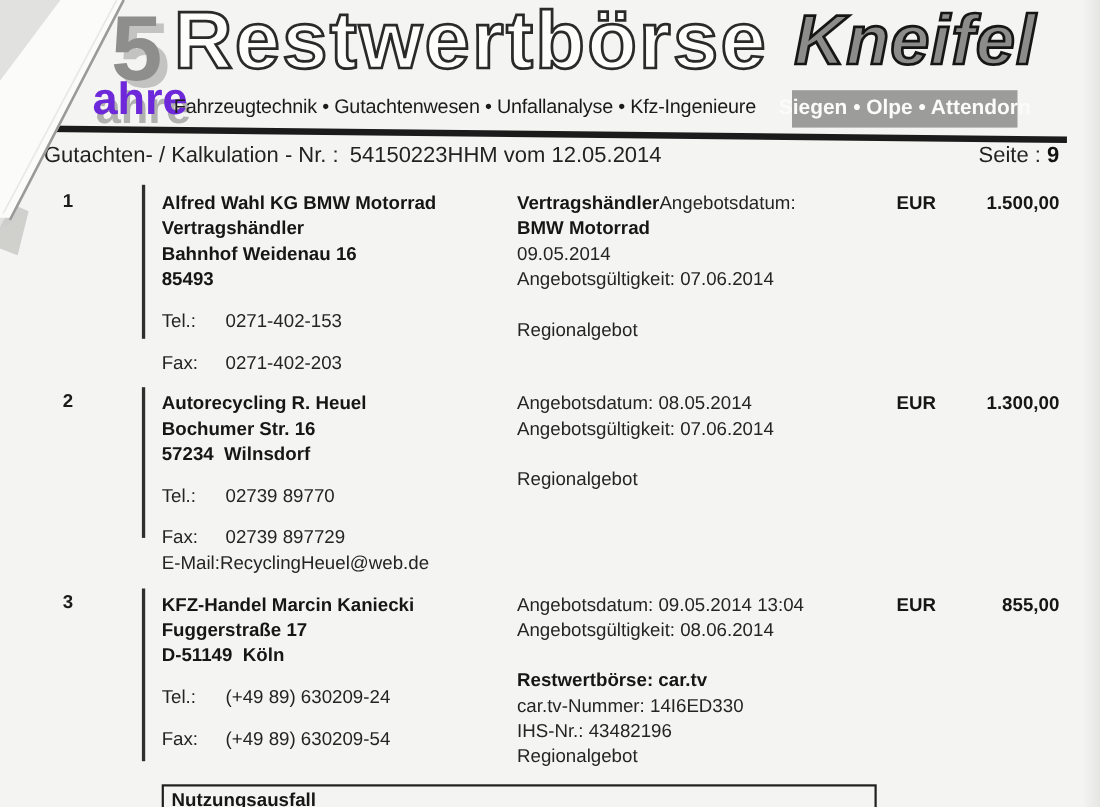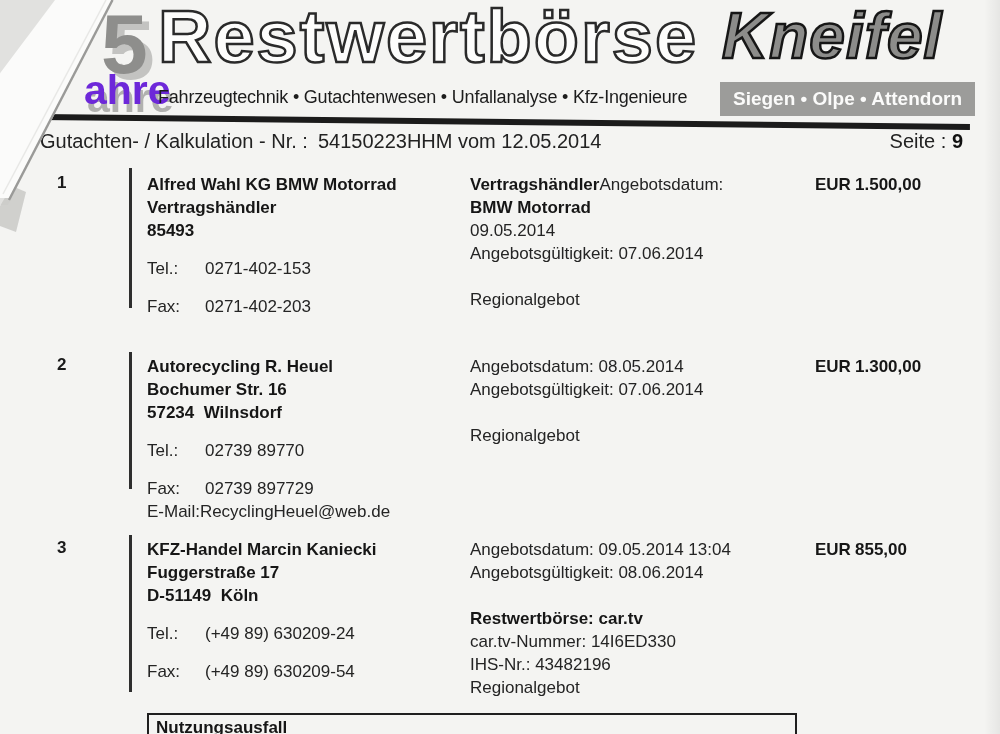--- a/index.html
+++ b/index.html
@@ -32,21 +32,21 @@
   .brand-name {
     position:absolute; left:722px; top:4px;
     font-size:64px; font-weight:bold; font-style:italic; line-height:1;
     letter-spacing:1px; color:#8c8c8a; -webkit-text-stroke:2.5px #161616;
   }
   .services {
     position:absolute; left:158px; top:87px;
     font-size:18px; font-weight:normal; color:#1c1c1c; letter-spacing:-0.2px;text-align:center;
   }
   .locations-box {
-    position:absolute; left:720px; top:82px; width:255px; height:34px;
+    position:absolute; left:720px; top:82px; width:205px; height:34px;
     background:#9c9c9a; display:flex; align-items:center; justify-content:center;
   }
   .locations-box span {
     color:#fbfbfa; font-weight:bold; font-size:19px; letter-spacing:0px; white-space:nowrap;
   }
   .header-rule {
     position:absolute; left:40px; top:114px; width:930px; height:6px;
     background:#1b1b1b; transform:rotate(0.62deg); transform-origin:left center;
   }
   
@@ -71,21 +71,21 @@
   .tline.b { font-weight:bold; color:#161616; }
   .tline .inb { font-weight:bold; color:#161616; }
   .tline.gap { visibility:hidden; }
   .contact-row { font-size:17px; line-height:23px; color:#242424; white-space:pre; }
   .contact-row .clabel { display:inline-block; width:58px;margin-top:15px; }
   .entry .currency {
     position:absolute; left:815px; top:5px;
     font-size:17px; line-height:23px; font-weight:bold; color:#161616;
   }
   .entry .amount {
-    position:absolute; left:855px; top:5px; width:108px; 
+    position:absolute; left:855px; top:5px; width:108px; text-align:right;
     font-size:17px; line-height:23px; font-weight:bold; color:#161616;
   }
   
   .bottom-box {
     position:absolute; left:147px; top:713px; width:650px; height:40px;
     border:2.5px solid #1f1f1f; background:transparent;
   }
   .bottom-box .section-title {
     font-size:17px; font-weight:bold; color:#161616; padding:3px 0 0 7px;
   }
@@ -114,20 +114,21 @@
     <span>Seite :</span>
     <b>9</b>
   </div>
 
   <div class="entry" style="top:168px; height:150px;">
     <div class="num">1</div>
     <div class="vline" style="top:0; height:140px;"></div>
     <div class="vendor">
       <div class="tline b">Alfred Wahl KG BMW Motorrad</div>
       <div class="tline b">Vertragshändler</div>
+      <div class="tline b">Bahnhof Weidenau 16</div>
       <div class="tline b">85493</div>
       <div class="contact-row"><span class="clabel">Tel.:</span><span>0271-402-153</span></div>
       <div class="contact-row"><span class="clabel">Fax:</span><span>0271-402-203</span></div>
     </div>
     <div class="offer">
       <div class="tline"><span class="inb">Vertragshändler</span><span>Angebotsdatum:</span></div>
       <div class="tline b">BMW Motorrad</div>
       <div class="tline">09.05.2014</div>
       <div class="tline">Angebotsgültigkeit: 07.06.2014</div>
       <div class="tline gap">.</div>

